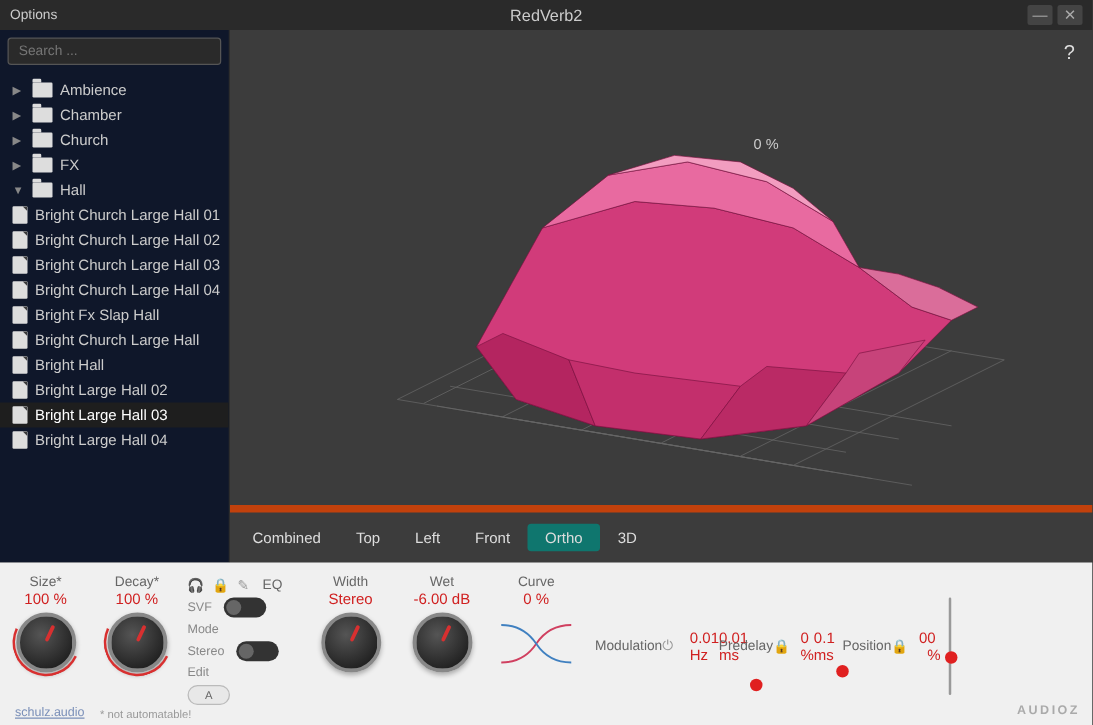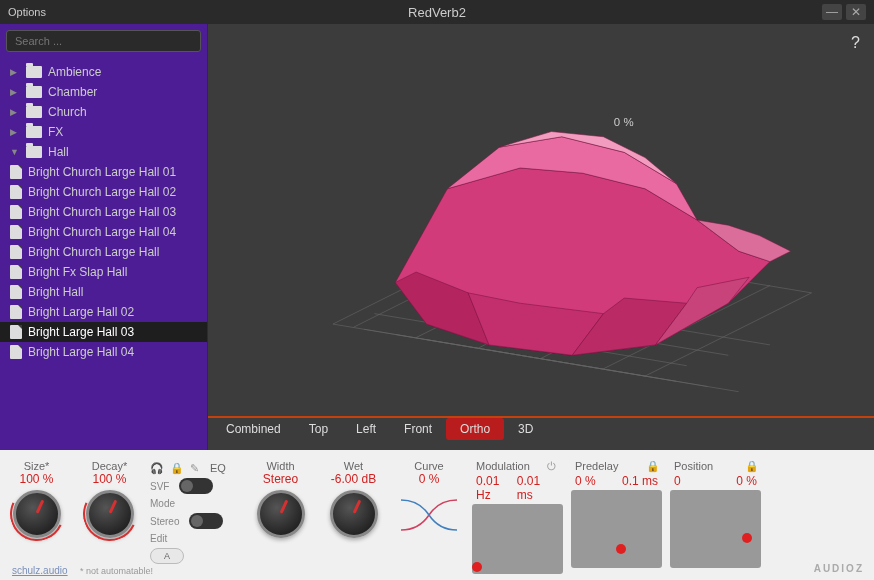--- a/index.html
+++ b/index.html
@@ -8,58 +8,58 @@
 
 .titlebar { height: 24px; background: #2a2a2a; display: flex; align-items: center; padding: 1px 8px; color: #ccc; font-size: 11px; position: relative; }
 .titlebar .title { position: absolute; left: 50%; transform: translateX(-50%); font-size: 13px; }
 .titlebar .winbtns { margin-left: auto; display: flex; gap: 4px; }
 .winbtn { width: 20px; height: 16px; background: #444; border-radius: 2px; display: flex; align-items: center; justify-content: center; color: #aaa; font-size: 12px; }
 
 
 .main { flex: 1; display: flex; min-height: 0; }
 
 
-.sidebar { width: 208px; background: #4c1d95; display: flex; flex-direction: column; border-right: 1px solid #2d2d2d; }
+.sidebar { width: 184px; background: #0f172a; display: flex; flex-direction: column; border-right: 1px solid #2d2d2d; }
 .search-wrap { padding: 6px; }
 .search { width: 100%; height: 22px; background: #2a2a2a; border: 1px solid #555; border-radius: 3px; color: #999; padding: 0 8px; font-size: 11px; }
 .tree { flex: 1; overflow-y: auto; padding: 4px 0; }
 .tree-row { display: flex; align-items: center; height: 20px; color: #ccc; font-size: 12px; padding-left: 10px; gap: 6px; cursor: pointer; }
 .tree-row.file { }
 .tree-row.selected { background: #1e1e1e; color: #fff; }
 .tree-row .arrow { width: 10px; color: #888; font-size: 9px; }
 .folder-icon { width: 16px; height: 12px; background: #ddd; border-radius: 1px; position: relative; }
 .folder-icon::before { content: ""; position: absolute; top: -3px; left: 0; width: 7px; height: 3px; background: #ddd; border-radius: 1px 1px 0 0; }
 .file-icon { width: 12px; height: 14px; background: #ddd; border-radius: 1px; position: relative; }
 .file-icon::after { content: ""; position: absolute; top: 0; right: 0; width: 4px; height: 4px; background: #3a3a3a; clip-path: polygon(0 0, 100% 0, 100% 100%); }
 
 
 .viewer { flex: 1; background: #3c3c3c; display: flex; flex-direction: column; position: relative; }
 .help-icon { position: absolute; top: 10px; right: 14px; color: #ddd; font-size: 16px; }
 .canvas { flex: 1; display: flex; align-items: center; justify-content: center; overflow: hidden; }
 .canvas svg { width: 100%; height: 100%; }
-.view-tabs { height: 34px; display: flex; align-items: flex-start; gap: 0; padding: 0 4px; background: #3c3c3c; border-top: 2px solid #c2410c; }
+.view-tabs { height: 46px; display: flex; align-items: center; gap: 0; padding: 0 4px; background: #3c3c3c; border-top: 6px solid #c2410c; }
 .view-tab { padding: 4px 14px; color: #ddd; font-size: 12px; border-radius: 3px; cursor: pointer; }
-.view-tab.active { background: #b91c1c; }
+.view-tab.active { background: #0f766e; }
 
 
 .bottom { height: 130px; background: #f0f0f0; display: flex; align-items: stretch; padding: 10px 4px 6px; gap: 8px; position: relative; }
 .knob-group { display: flex; flex-direction: column; align-items: center; width: 65px; }
 .knob-label { font-size: 11px; color: #666; }
 .knob-value { font-size: 12px; color: #d02020; margin-bottom: 4px; }
 .knob { width: 48px; height: 48px; border-radius: 50%; background: radial-gradient(circle at 40% 35%, #555, #111); border: 3px solid #888; position: relative; box-shadow: 0 2px 4px rgba(0,0,0,0.3); }
 .knob.red::before { content: ""; position: absolute; inset: -6px; border-radius: 50%; border: 2px solid transparent; border-left-color: #d83030; border-bottom-color: #d83030; transform: rotate(-20deg); }
 .knob::after { content: ""; position: absolute; left: 50%; top: 6px; width: 3px; height: 14px; background: #d83030; transform: translateX(-50%) rotate(25deg); transform-origin: bottom; border-radius: 2px; }
 .eq-col { display: flex; flex-direction: column; gap: 4px; font-size: 10px; color: #888; padding-top: 2px; width: 90px; }
 .eq-head { display: flex; gap: 8px; align-items: center; color: #666; font-size: 11px; }
 .eq-row { display: flex; align-items: center; gap: 10px; }
 .toggle { width: 34px; height: 16px; background: #333; border-radius: 8px; position: relative; }
 .toggle::after { content: ""; position: absolute; width: 12px; height: 12px; background: #666; border-radius: 50%; top: 2px; left: 2px; }
 .btn-small { width: 34px; height: 16px; background: #e8e8e8; border: 1px solid #bbb; border-radius: 8px; font-size: 9px; display: flex; align-items: center; justify-content: center; color: #666; }
 .curve-box { width: 60px; height: 50px; display: flex; align-items: center; justify-content: center; }
-.xy-group { display: flex; flex-direction: column; align-items: center; width: 91px; gap: 2px; }
+.xy-group { display: flex; align-items: center; width: 91px; gap: 2px; }
 .xy-head { display: flex; justify-content: space-between; width: 100%; font-size: 11px; color: #666; padding: 0 4px; align-items: center; }
 .xy-sub { display: flex; justify-content: space-between; width: 100%; font-size: 12px; color: #d02020; padding: 0 4px; }
 .xy-pad { width: 100%; height: 78px; background: #999; border-radius: 3px; position: relative; }
 .xy-dot { position: absolute; width: 10px; height: 10px; background: #e02020; border-radius: 50%; }
 .mini-icon { width: 12px; height: 12px; color: #999; font-size: 11px; }
 .footer-link { position: absolute; bottom: 4px; left: 12px; font-size: 10px; color: #7a8fb8; text-decoration: underline; }
 .footer-note { position: absolute; bottom: 4px; left: 80px; font-size: 9px; color: #999; }
 .watermark { position: absolute; bottom: 6px; right: 10px; font-size: 10px; color: #aaa; letter-spacing: 2px; font-weight: bold; }
 
 
@@ -122,25 +122,25 @@
         <div class="tree-row file">
           <span class="file-icon"></span>
           <span>Bright Church Large Hall 03</span>
         </div>
         <div class="tree-row file">
           <span class="file-icon"></span>
           <span>Bright Church Large Hall 04</span>
         </div>
         <div class="tree-row file">
           <span class="file-icon"></span>
+          <span>Bright Fx Slap Hall</span>
+        </div>
+        <div class="tree-row file">
+          <span class="file-icon"></span>
           <span>Bright Church Large Hall</span>
-        </div>
-        <div class="tree-row file">
-          <span class="file-icon"></span>
-          <span>Bright Fx Slap Hall</span>
         </div>
         <div class="tree-row file">
           <span class="file-icon"></span>
           <span>Bright Hall</span>
         </div>
         <div class="tree-row file">
           <span class="file-icon"></span>
           <span>Bright Large Hall 02</span>
         </div>
         <div class="tree-row file selected">

